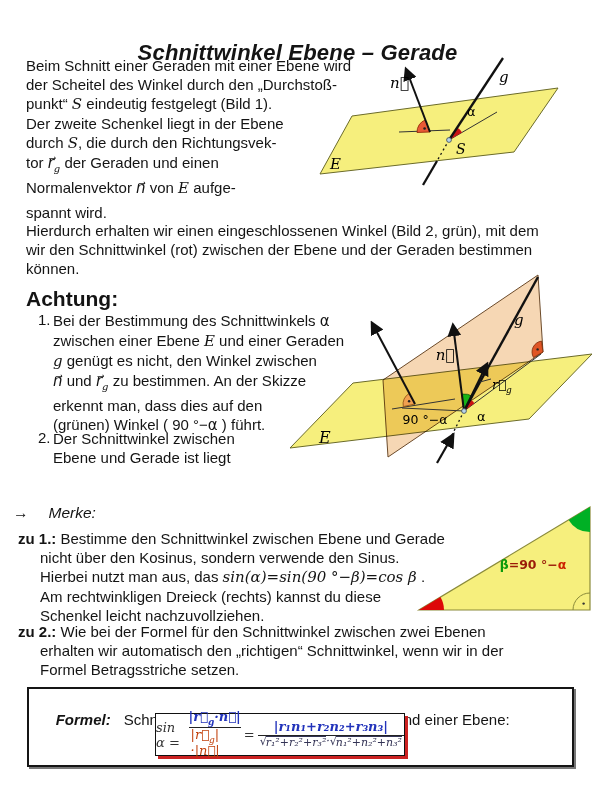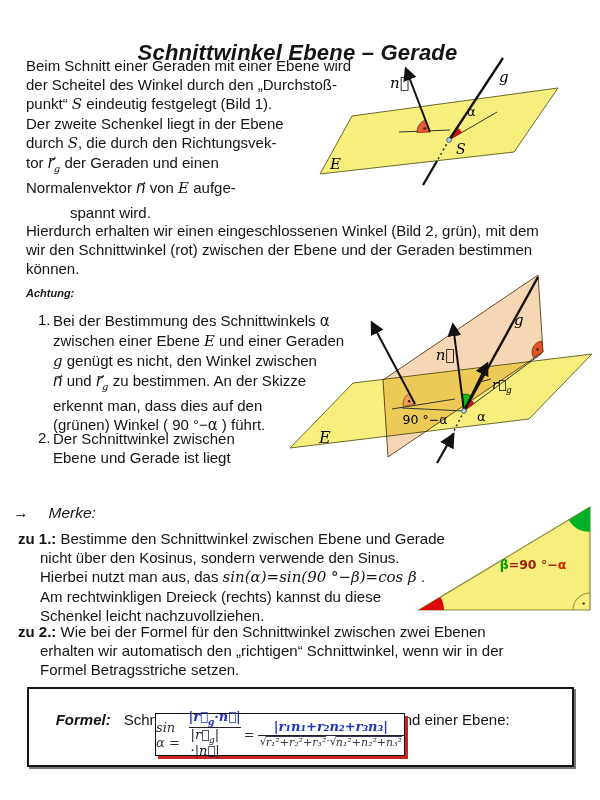--- a/index.html
+++ b/index.html
@@ -8,23 +8,23 @@
   .abs{position:absolute;}
   .title{position:absolute;top:25px;left:0;width:595px;text-align:center;
          font-size:22px;font-weight:bold;font-style:italic;letter-spacing:.2px;}
   .tline{display:block;white-space:pre;line-height:19px;}
   .mvar{font-family:"DejaVu Serif",serif;font-style:italic;}
   .vec{font-family:"DejaVu Sans",sans-serif;font-style:italic;}
   .vsub{font-family:"DejaVu Serif",serif;font-style:italic;font-size:10px;}
   .sym{font-family:"DejaVu Sans",sans-serif;}
   .p1{left:26px;top:56px;}
   .p2{left:26px;top:114px;}
-  .p2 .last{margin-top:5px;margin-left:44px;}
+  .p2 .last{margin-top:5px;}
   .p3{left:26px;top:221px;}
-  .achtung{left:26px;top:287px;font-weight:bold;font-style:italic;font-size:11px;}
+  .achtung{left:26px;top:287px;font-weight:bold;font-size:21px;}
   .item{position:absolute;display:flex;}
   .item .num{width:11px;margin-right:4px;flex:none;}
   .item1{left:38px;top:311px;}
   .item2{left:38px;top:429px;}
   .merke{left:13px;top:504px;font-size:15.5px;}
   .merke .mlabel{font-weight:normal;font-style:italic;margin-left:20px;}
   .zu{line-height:18.7px;}
   .zu1{left:18px;top:529px;}
   .zu2{left:18px;top:622px;}
   .zu .b{font-weight:bold;margin-top:14px;}
@@ -33,21 +33,21 @@
           border:2px solid #151515;background:#fff;box-shadow:2px 2px 0 #777;}
   .fhead{position:absolute;left:10px;top:5px;white-space:pre;}
   .fhead .flabel{font-weight:bold;font-style:italic;margin-right:13px;}
   .fbox{position:absolute;left:126px;top:24px;width:248px;height:41px;
         border:1.5px solid #111;box-shadow:3px 3px 0 #cc2222;background:#fff;
         display:flex;align-items:center;justify-content:center;gap:3px;
         font-family:"DejaVu Serif",serif;font-style:italic;font-size:13px;color:#333;}
   .frac{display:inline-flex;flex-direction:column;align-items:center;line-height:1.12;}
   .frac .den{border-top:1.2px solid #222;padding:0 2px;}
   .fnum{color:#2233bb;font-weight:bold;}
-  .fden1{color:#0f172a;}
+  .fden1{color:#c2410c;}
   .fden2{color:#333355;font-size:11px;display:inline-flex;align-items:flex-start;}
   .rad{border-top:1px solid #333355;}
   .sqrt{margin-right:-1px;}
   sub.fs{font-size:9px;}
   svg text{font-family:"DejaVu Serif",serif;}
   svg .lbl-it{font-style:italic;}
   svg .lbl-sans{font-family:"DejaVu Sans",sans-serif;font-style:normal;}
 </style>
 </head>
 <body>

